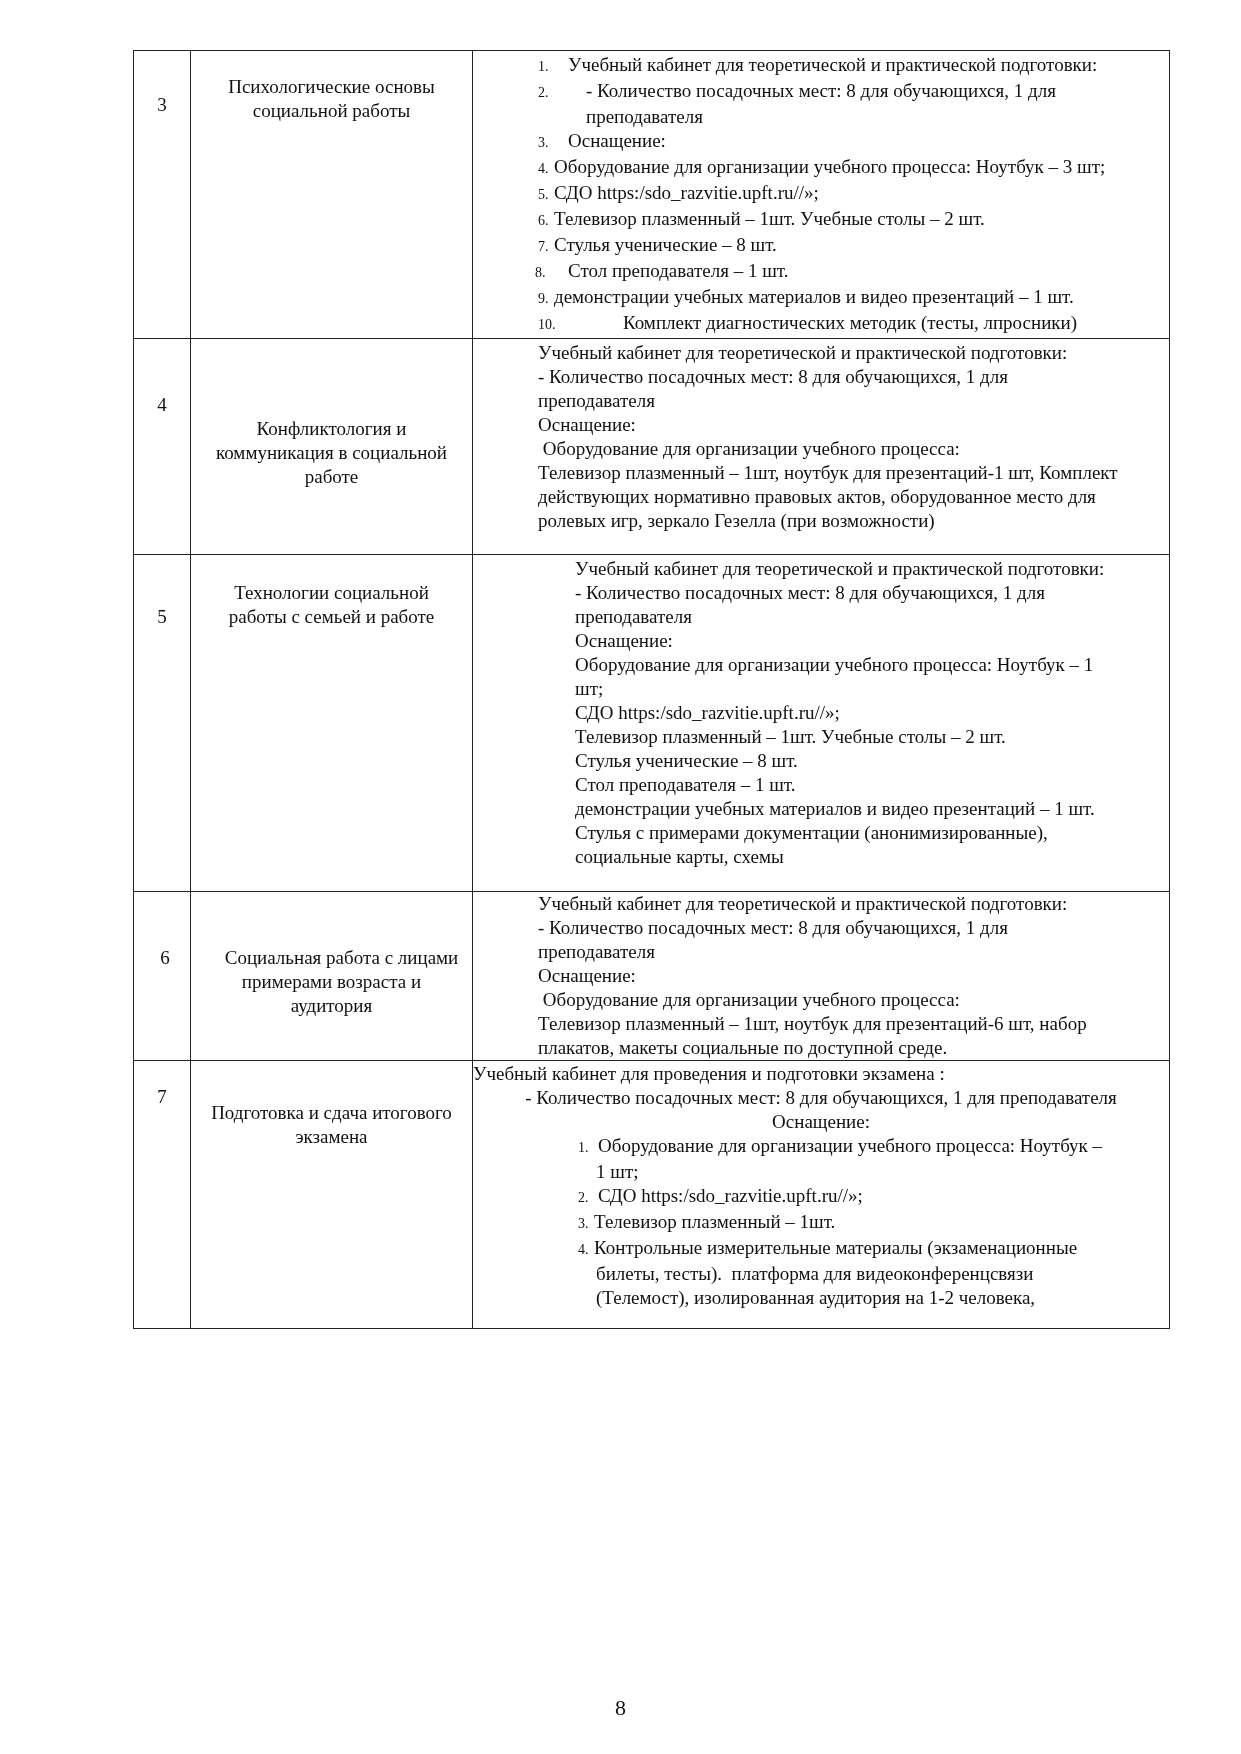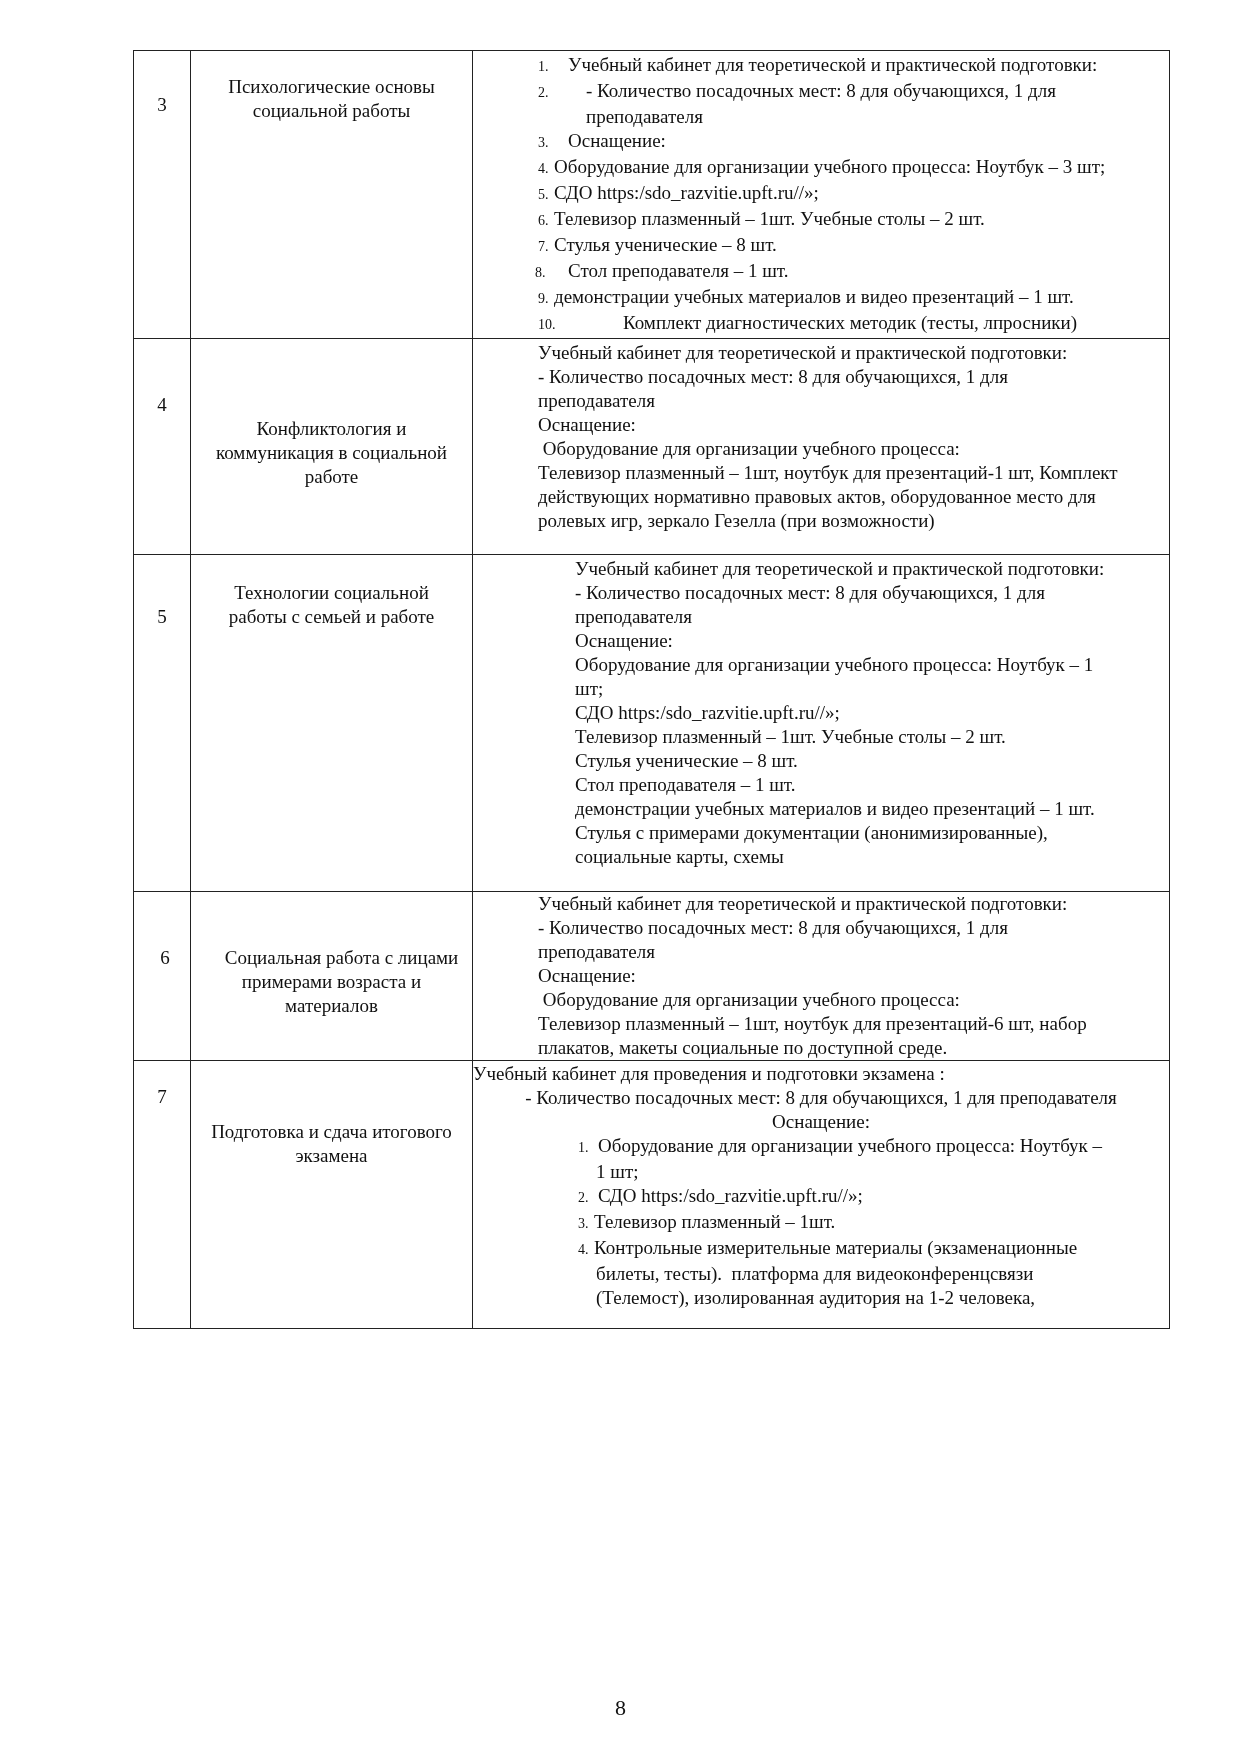--- a/index.html
+++ b/index.html
@@ -110,42 +110,42 @@
     </tr>
 
     <tr style="height:168px;">
       <td class="num">
           <span style="top:54px;padding-left:6px">6</span>
         </td>
       <td class="name" style="text-align:center;">
         <div style="position:absolute;top:54px;left:0;right:0;">
           <span class="ln" style="position:static;padding-left:20px">Социальная работа с лицами</span>
           <span class="ln" style="position:static">примерами возраста и</span>
-          <span class="ln" style="position:static">материалов</span>
+          <span class="ln" style="position:static">аудитория</span>
         </div>
       </td>
       <td class="eq">
         <div style="padding-top:0px;padding-left:65px;">
           <span class="ln">Учебный кабинет для теоретической и практической подготовки:</span>
           <span class="ln">- Количество посадочных мест: 8 для обучающихся, 1 для</span>
           <span class="ln">преподавателя</span>
           <span class="ln">Оснащение:</span>
           <span class="ln" style="white-space:pre"> Оборудование для организации учебного процесса:</span>
           <span class="ln">Телевизор плазменный – 1шт, ноутбук для презентаций-6 шт, набор</span>
           <span class="ln">плакатов, макеты социальные по доступной среде.</span>
         </div>
       </td>
     </tr>
 
     <tr style="height:268px;">
       <td class="num">
           <span style="top:24px">7</span>
         </td>
       <td class="name">
-          <span style="top:59px;padding:0 4px;white-space:normal">Подготовка и сдача итогового экзамена</span>
+          <span style="top:40px;padding:0 4px;white-space:normal">Подготовка и сдача итогового экзамена</span>
         </td>
       <td class="eq">
         <div style="padding-top:1px;">
           <span class="ln" style="text-align:left">Учебный кабинет для проведения и подготовки экзамена :</span>
           <span class="ln" style="text-align:center">- Количество посадочных мест: 8 для обучающихся, 1 для преподавателя</span>
           <span class="ln" style="text-align:center">Оснащение:</span>
           <span class="ln" style="padding-left:105px"><span class="idx" style="width:20px">1.</span><span>Оборудование для организации учебного процесса: Ноутбук –</span></span>
           <span class="ln" style="padding-left:123px"><span>1 шт;</span></span>
           <span class="ln" style="padding-left:105px"><span class="idx" style="width:20px">2.</span><span>СДО https:/sdo_razvitie.upft.ru//»;</span></span>
           <span class="ln" style="padding-left:105px"><span class="idx" style="width:16px">3.</span><span>Телевизор плазменный – 1шт.</span></span>

